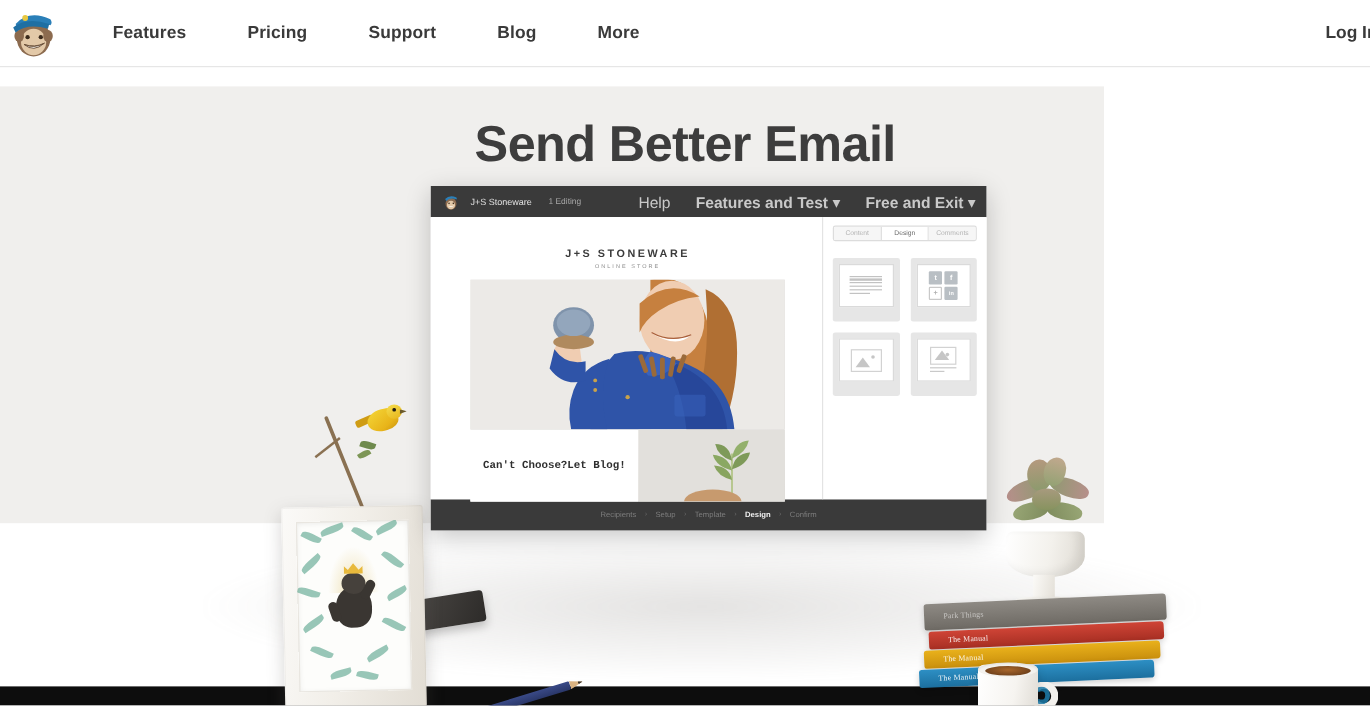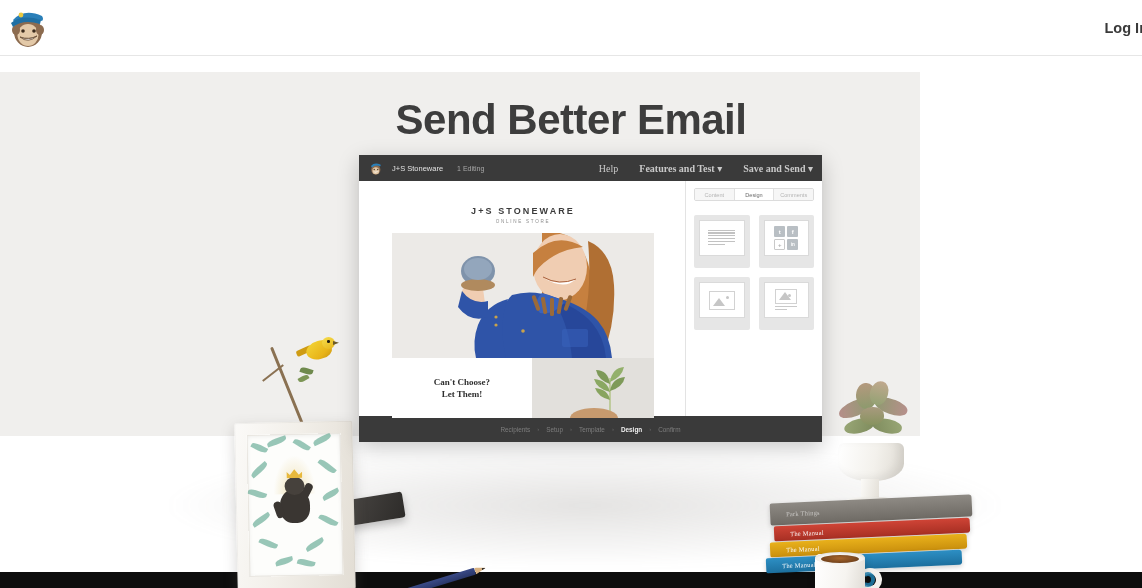--- a/index.html
+++ b/index.html
@@ -151,37 +151,37 @@
     background:#ffffff; box-shadow:0 6px 20px rgba(0,0,0,.22);
   }
   .app-top {
     height:26px; background:#3a3a3a; display:flex; align-items:center; padding:0 9px;
     color:#d4d4d4; font-size:7.5px;
   }
   .app-freddie { width:15px; height:15px; flex:0 0 auto; margin-right:9px; position:relative; }
   .app-title { font-size:7.5px; color:#e2e2e2; margin-right:14px; white-space:nowrap; }
   .app-editing { font-size:7px; color:#a8a8a8; white-space:nowrap; }
   .app-top-right { margin-left:auto; display:flex; align-items:center; }
-  .app-top-right span { font-size:10px; color:#c9c9c9; margin-left:21px; white-space:nowrap;font-family:Liberation Serif, serif; }
+  .app-top-right span { font-size:13px; color:#c9c9c9; margin-left:21px; white-space:nowrap; }
   .app-body { position:relative; height:235px; background:#ffffff; display:flex; }
 
   
   .canvas { width:326px; position:relative; background:#ffffff; }
   .email { position:absolute; left:33px; top:12px; width:262px; background:#ffffff; }
   .email-brand { text-align:center; padding:13px 0 3px; }
   .email-brand-name { font-size:9px; font-weight:bold; color:#3b3b3b; letter-spacing:2.1px; }
   .email-brand-sub { font-size:4.6px; color:#8d8d8d; letter-spacing:1.7px; margin-top:3px; }
   .photo-main {
     margin:6px 0 0; height:125px; position:relative; overflow:hidden;
     background:linear-gradient(160deg,#e9e7e4 0%,#dedbd6 100%);
   }
   .cta-row { display:flex; height:60px; }
   .cta-text {
-    width:140px; display:flex; flex-direction:column; align-items:center; justify-content:center;
-    font-family:Liberation Serif, serif; font-weight:bold; font-size:9px; color:#2f2f2f;
+    width:140px; display:flex; flex-direction:row; align-items:center; justify-content:center;
+    font-family:Liberation Mono, monospace; font-weight:bold; font-size:9px; color:#2f2f2f;
     line-height:1.35; background:#ffffff;
   }
   .cta-photo { flex:1; background:linear-gradient(170deg,#e3e1dd,#d6d3ce); position:relative; overflow:hidden; }
 
   
   .panel { flex:1; background:#ffffff; border-left:1px solid #e3e3e3; padding:7px 8px; }
   .panel-tabs { display:flex; border:1px solid #dcdcdc; border-radius:2px; overflow:hidden; height:13px; }
   .panel-tab {
     flex:1; display:flex; align-items:center; justify-content:center;
     font-size:5.6px; color:#b4b4b4; background:#f6f6f6; border-right:1px solid #e0e0e0;
@@ -232,20 +232,27 @@
         <path d="M9 15 Q20 3 38 11 Q40 14 38 16 Q22 10 12 20 Z" fill="#2a7fb8"></path>
         <path d="M7 18 Q18 9 37 15 L36 19 Q19 14 9 22 Z" fill="#1f6fa3"></path>
         <circle cx="17" cy="10" r="2.4" fill="#e8c840"></circle>
         <circle cx="19" cy="26" r="1.8" fill="#3a2a1c"></circle>
         <circle cx="30" cy="26" r="1.8" fill="#3a2a1c"></circle>
         <path d="M16 32 Q24 39 33 31 Q25 35 16 32 Z" fill="#ffffff" stroke="#6b5038" stroke-width="0.8"></path>
         <path d="M16 32 Q24 36 33 31" stroke="#6b5038" stroke-width="0.7" fill="none"></path>
       </svg>
     </a>
 
+    <nav class="nav-links">
+      <a class="nav-link" href="#">Features</a>
+      <a class="nav-link" href="#">Pricing</a>
+      <a class="nav-link" href="#">Support</a>
+      <a class="nav-link" href="#">Blog</a>
+      <a class="nav-link more" href="#">More</a>
+    </nav>
 
     <div class="nav-right">
       <a class="login-link" href="#">Log In</a>
     </div>
   </div>
 
   <div class="hero">
     <div class="hero-title">Send Better Email</div>
   </div>
   <div class="hero-white"></div>
@@ -342,21 +349,21 @@
           <circle cx="19" cy="26" r="2" fill="#3a2a1c"></circle>
           <circle cx="30" cy="26" r="2" fill="#3a2a1c"></circle>
           <path d="M16 32 Q24 39 33 31 Q25 35 16 32 Z" fill="#ffffff"></path>
         </svg>
       </span>
       <span class="app-title">J+S Stoneware</span>
       <span class="app-editing">1 Editing</span>
       <div class="app-top-right">
         <span>Help</span>
         <span><b>Features and Test</b> <i style="font-style:normal">▾</i></span>
-        <span><b>Save and Send</b> <i style="font-style:normal">▾</i></span>
+        <span><b>Free and Exit</b> <i style="font-style:normal">▾</i></span>
       </div>
     </div>
 
     <div class="app-body">
 
       <div class="canvas">
         <div class="email">
 
           <div class="email-brand">
             <div class="email-brand-name">J+S STONEWARE</div>
@@ -391,21 +398,21 @@
               <circle cx="104" cy="84" r="1.6" fill="#c9a24a"></circle>
               <circle cx="104" cy="92" r="1.6" fill="#c9a24a"></circle>
               <circle cx="131" cy="98" r="1.8" fill="#c9a24a"></circle>
               <rect x="170" y="96" width="26" height="18" rx="2" fill="#3a63bd" opacity=".5"></rect>
             </svg>
           </div>
 
           <div class="cta-row">
             <div class="cta-text">
               <span>Can't Choose?</span>
-              <span>Let Them!</span>
+              <span>Let Blog!</span>
             </div>
             <div class="cta-photo">
               <svg viewBox="0 0 122 60" width="122" height="60" preserveAspectRatio="xMidYMid slice" aria-hidden="true">
                 <rect width="122" height="60" fill="#e2e0dc"></rect>
                 <path d="M78 58 L78 20" stroke="#b6c68d" stroke-width="1.6"></path>
                 <path d="M78 26 q-12 -4 -14 -14 q12 0 14 14 Z" fill="#7e9a59"></path>
                 <path d="M78 34 q-13 -3 -16 -13 q13 1 16 13 Z" fill="#8aa862"></path>
                 <path d="M78 24 q12 -5 14 -15 q-12 1 -14 15 Z" fill="#93b06b"></path>
                 <path d="M78 33 q13 -4 15 -14 q-13 1 -15 14 Z" fill="#7e9a59"></path>
                 <path d="M78 42 q-12 -3 -15 -12 q13 1 15 12 Z" fill="#88a45f"></path>

